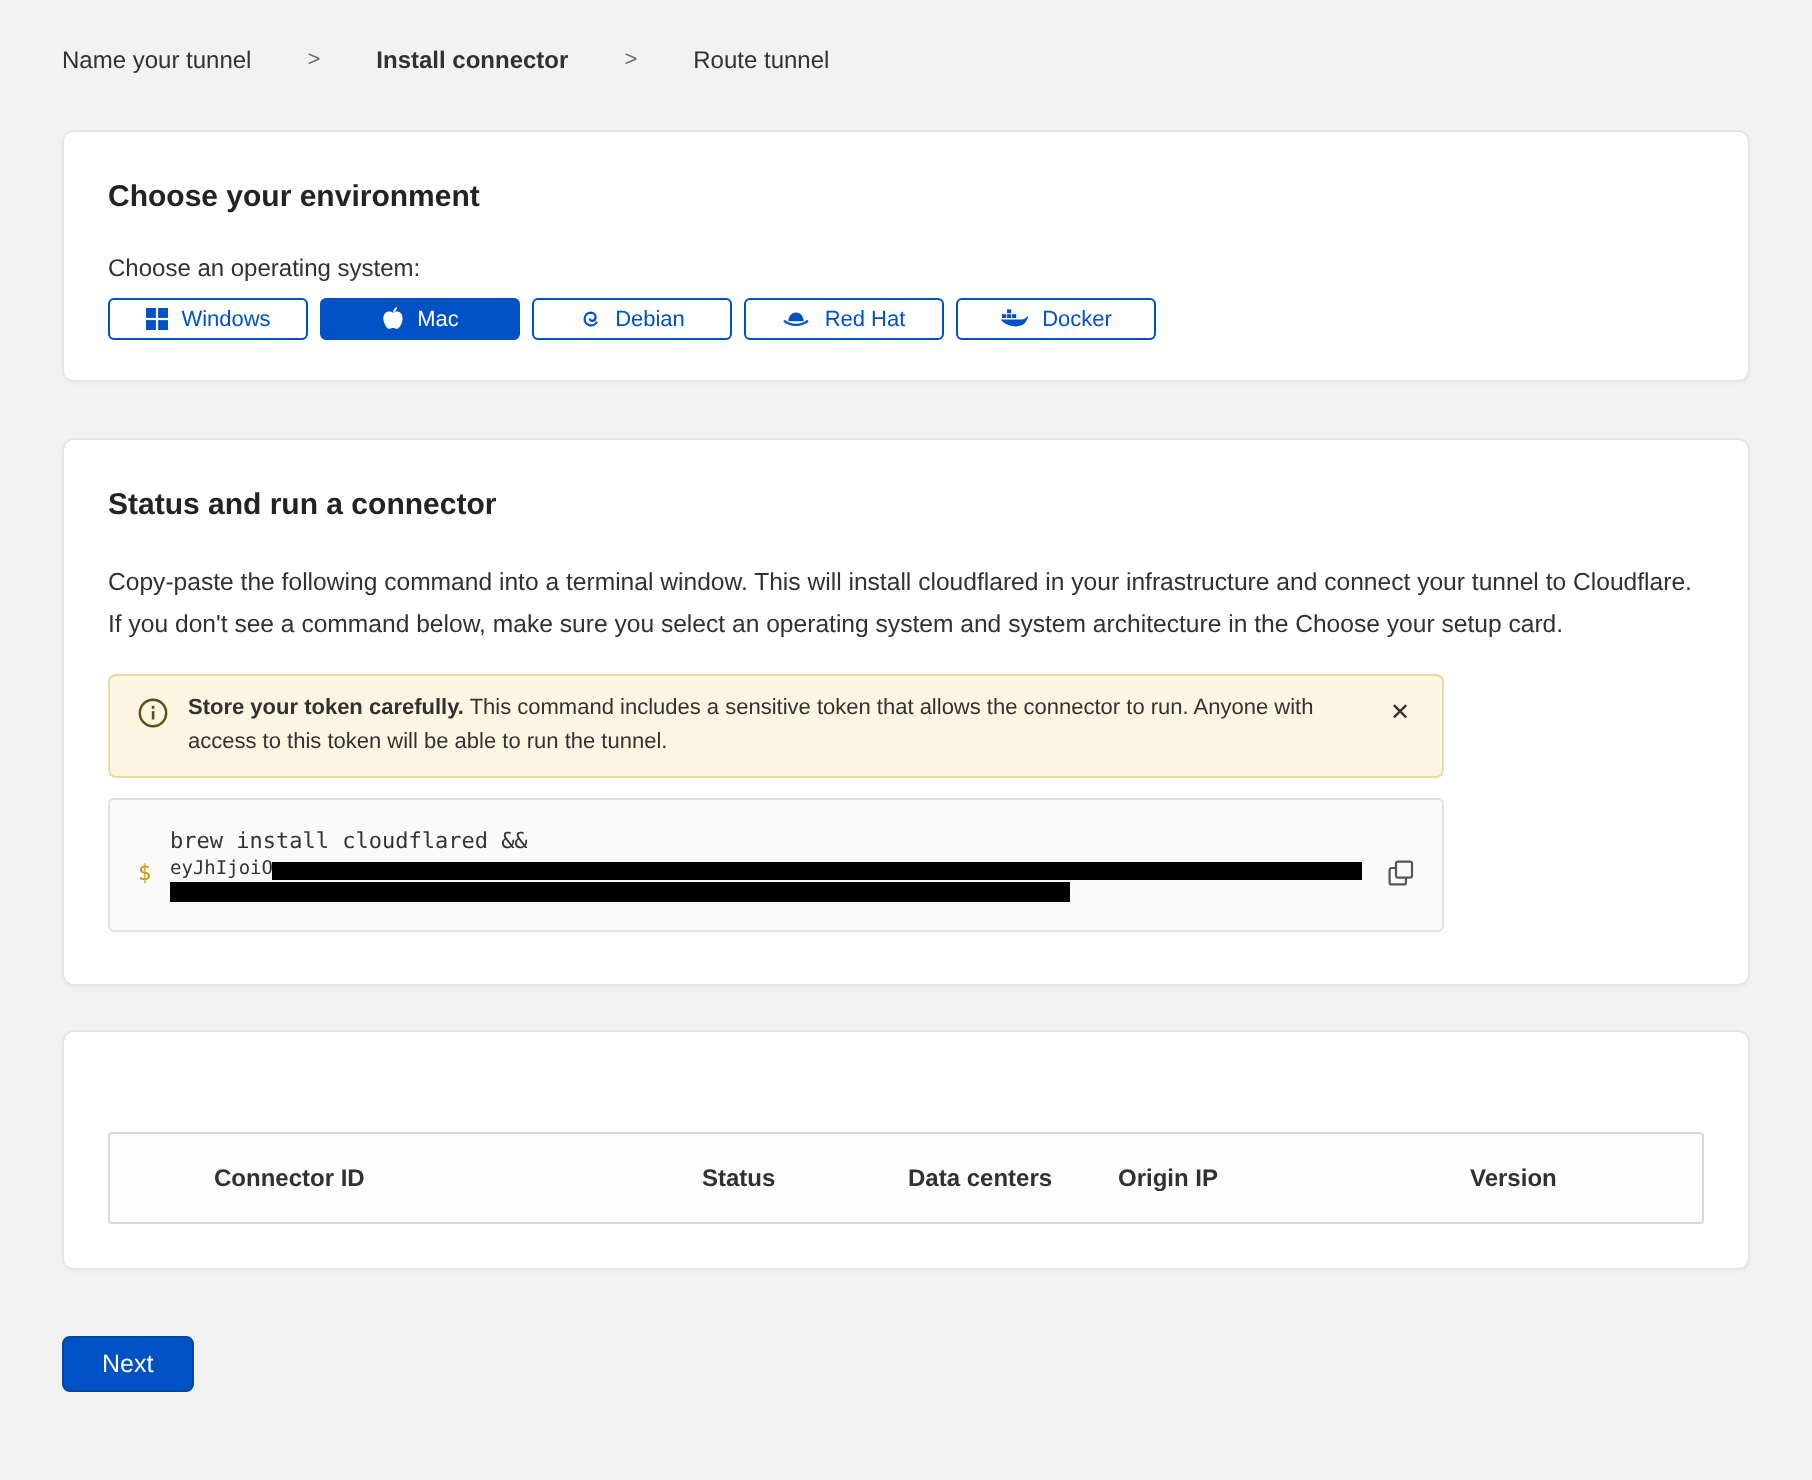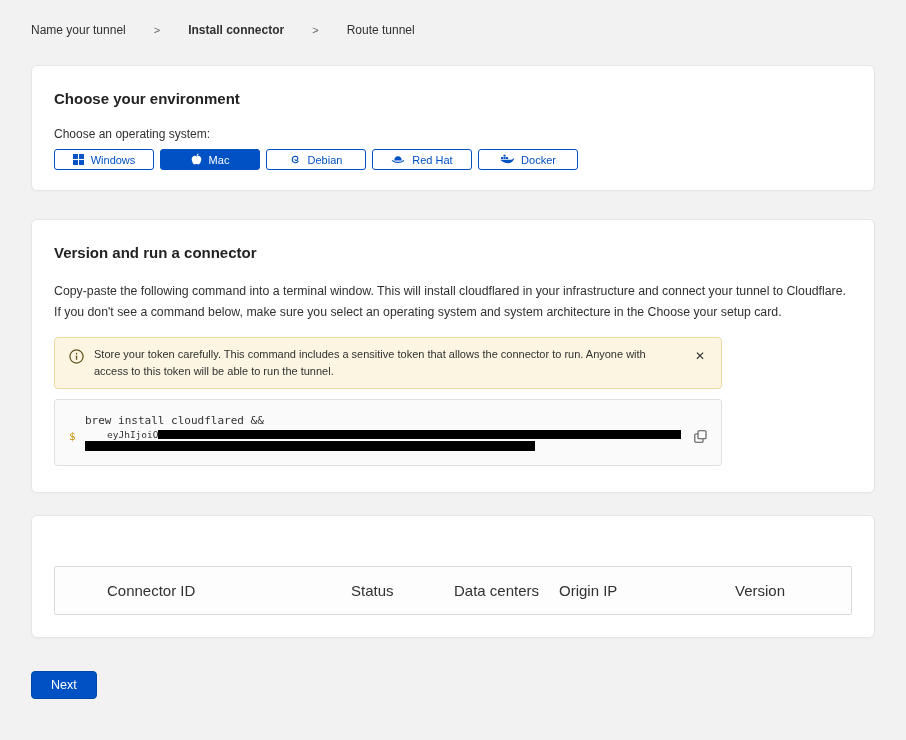--- a/index.html
+++ b/index.html
@@ -29,41 +29,41 @@
   .os-btn .os-icon { display:flex; align-items:center; }
   .os-btn.selected { background:#0051c3; color:#fff; }
 
   
   .desc { font-size:12.3px; line-height:1.7; margin-top:20px; color:#313131; }
 
   .warning { width:668px; margin-top:14px; background:#fcf5e2; border:1px solid #eadaa2;
              border-radius:4px; padding:8px 12px 8px 14px; display:flex; gap:10px; align-items:flex-start; }
   .warning-icon { margin-top:3px; flex:0 0 auto; }
   .warning-text { font-size:11px; line-height:1.55; flex:1; }
-  .warning-text b { font-weight:400; }
+  .warning-text b { font-weight:700; }
   .warning-close { background:none; border:none; font-size:12px; color:#333; cursor:pointer;
                    line-height:1; padding:2px 4px; margin-top:2px; }
 
   .code-block { position:relative; width:668px; margin-top:10px; background:#fafafa;
                 border:1px solid #e0e0e0; border-radius:3px; padding:11px 40px 11px 30px;
                 font-family:"DejaVu Sans Mono", monospace; font-size:11px; color:#333; }
   .prompt { position:absolute; left:14px; top:30px; color:#c9940a; font-size:11px; }
   .code-line { line-height:19px; white-space:pre; }
-  .token-line { display:flex; align-items:flex-start; height:10px;margin-left:22px; }
+  .token-line { display:flex; align-items:flex-end; height:10px; }
   .token-prefix { font-size:9.5px; line-height:10px; }
   .redact { background:#000; display:inline-block; }
   .redact.r1 { width:548px; height:9px; }
   .redact.r2 { width:450px; height:10px; margin-top:1px; }
   .copy-btn { position:absolute; right:12px; top:28px; background:none; border:none; cursor:pointer; padding:2px; }
 
   
   .connectors-table { margin-top:26px; border:1px solid #d9d9d9; border-radius:2px;
                       background:#fdfdfd; padding:15px 10px 15px 52px; }
   .t-row { display:grid; grid-template-columns:244px 103px 105px 176px auto; align-items:center; }
-  .t-head { font-size:15px; font-weight:400; color:#313131; }
+  .t-head { font-size:12px; font-weight:700; color:#313131; }
   .t-data { font-size:12px; margin-top:8px; }
   .status-connected { color:#2f855a; }
   .warn-glyph { color:#d9a824; font-size:11px; margin-left:4px; }
 
   
   .next-btn { margin-top:33px; height:28px; padding:0 19px; background:#0051c3; border:1px solid #0046a8;
               border-radius:4px; color:#fff; font-size:12.5px; font-family:"Liberation Sans", sans-serif; cursor:pointer; }
 </style>
 </head>
 <body>
@@ -136,21 +136,21 @@
             </svg>
         </span>
         <span>Docker</span>
       </button>
 
     </div>
   </section>
 
   
   <section class="card card-connector">
-    <h2 class="card-title">Version and run a connector</h2>
+    <h2 class="card-title">Status and run a connector</h2>
     <p class="desc">Copy-paste the following command into a terminal window. This will install cloudflared in your infrastructure and connect your tunnel to Cloudflare. If you don't see a command below, make sure you select an operating system and system architecture in the Choose your setup card.</p>
 
     <div class="warning">
       <span class="warning-icon">
         <svg width="15" height="15" viewBox="0 0 15 15">
             <circle cx="7.5" cy="7.5" r="6.6" fill="none" stroke="#5e4f16" stroke-width="1.2"></circle>
             <rect x="6.9" y="6.6" width="1.3" height="4.1" fill="#5e4f16"></rect>
             <rect x="6.9" y="3.9" width="1.3" height="1.5" fill="#5e4f16"></rect>
           </svg>
       </span>

